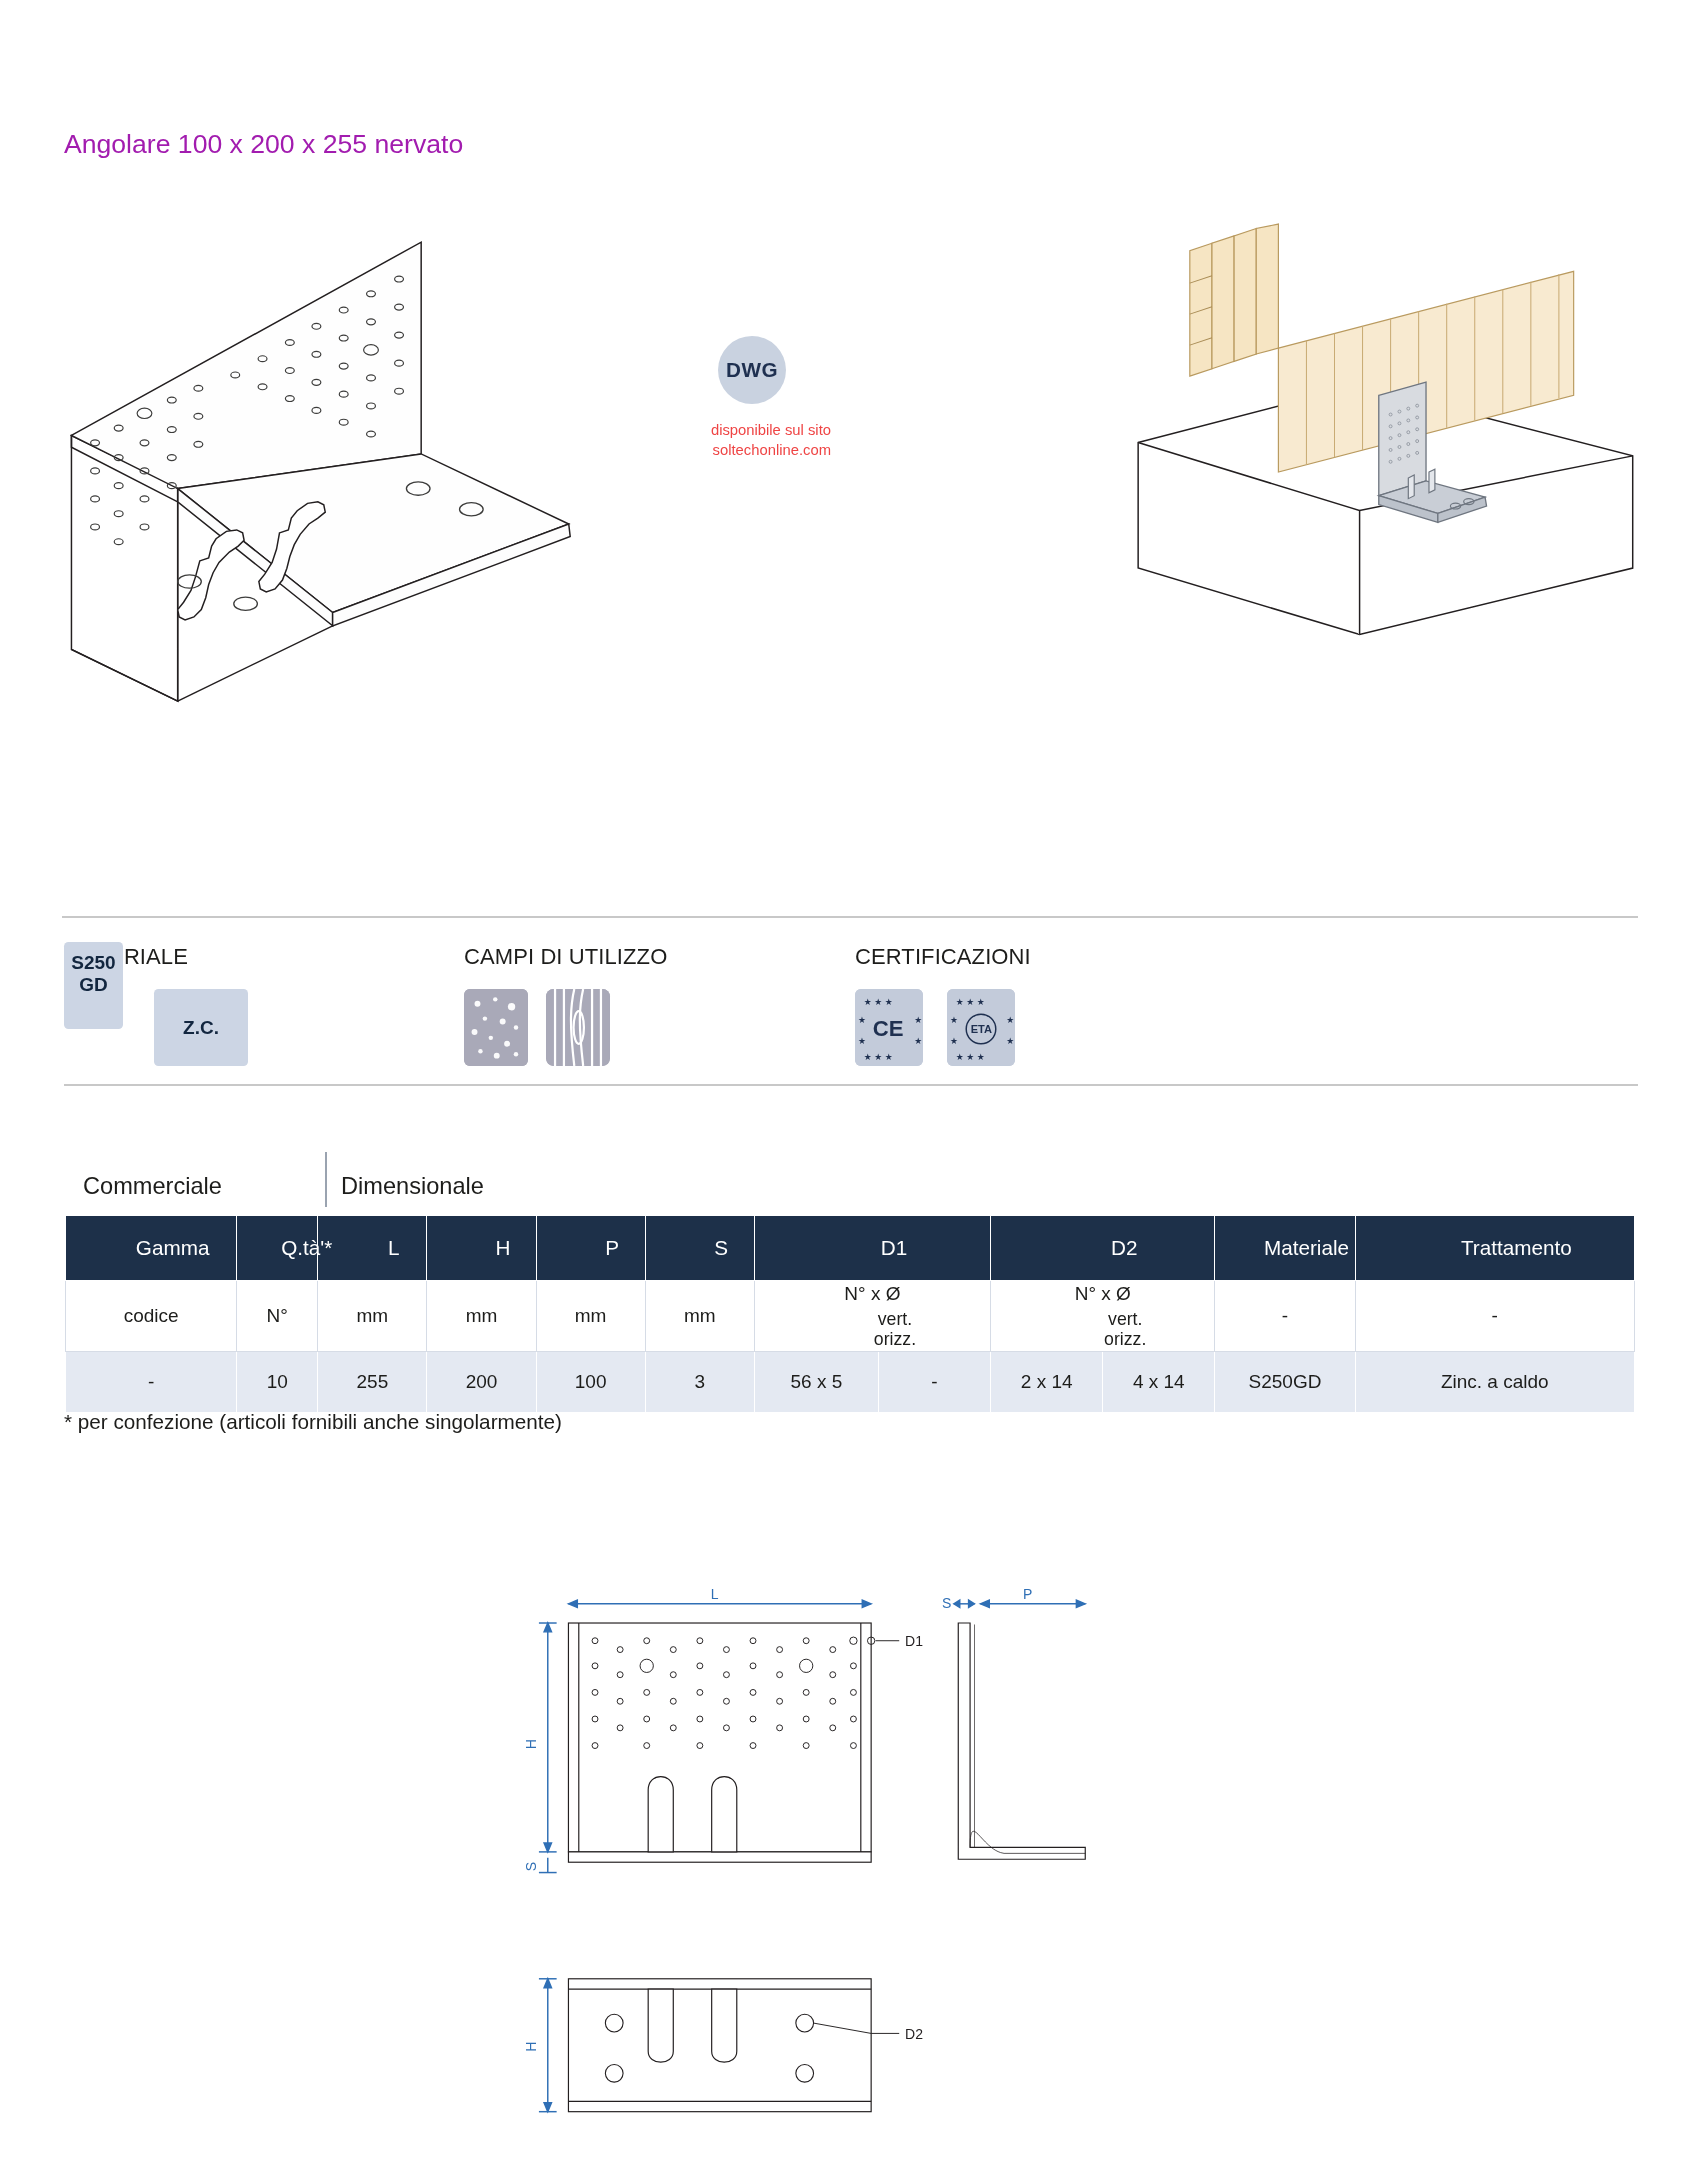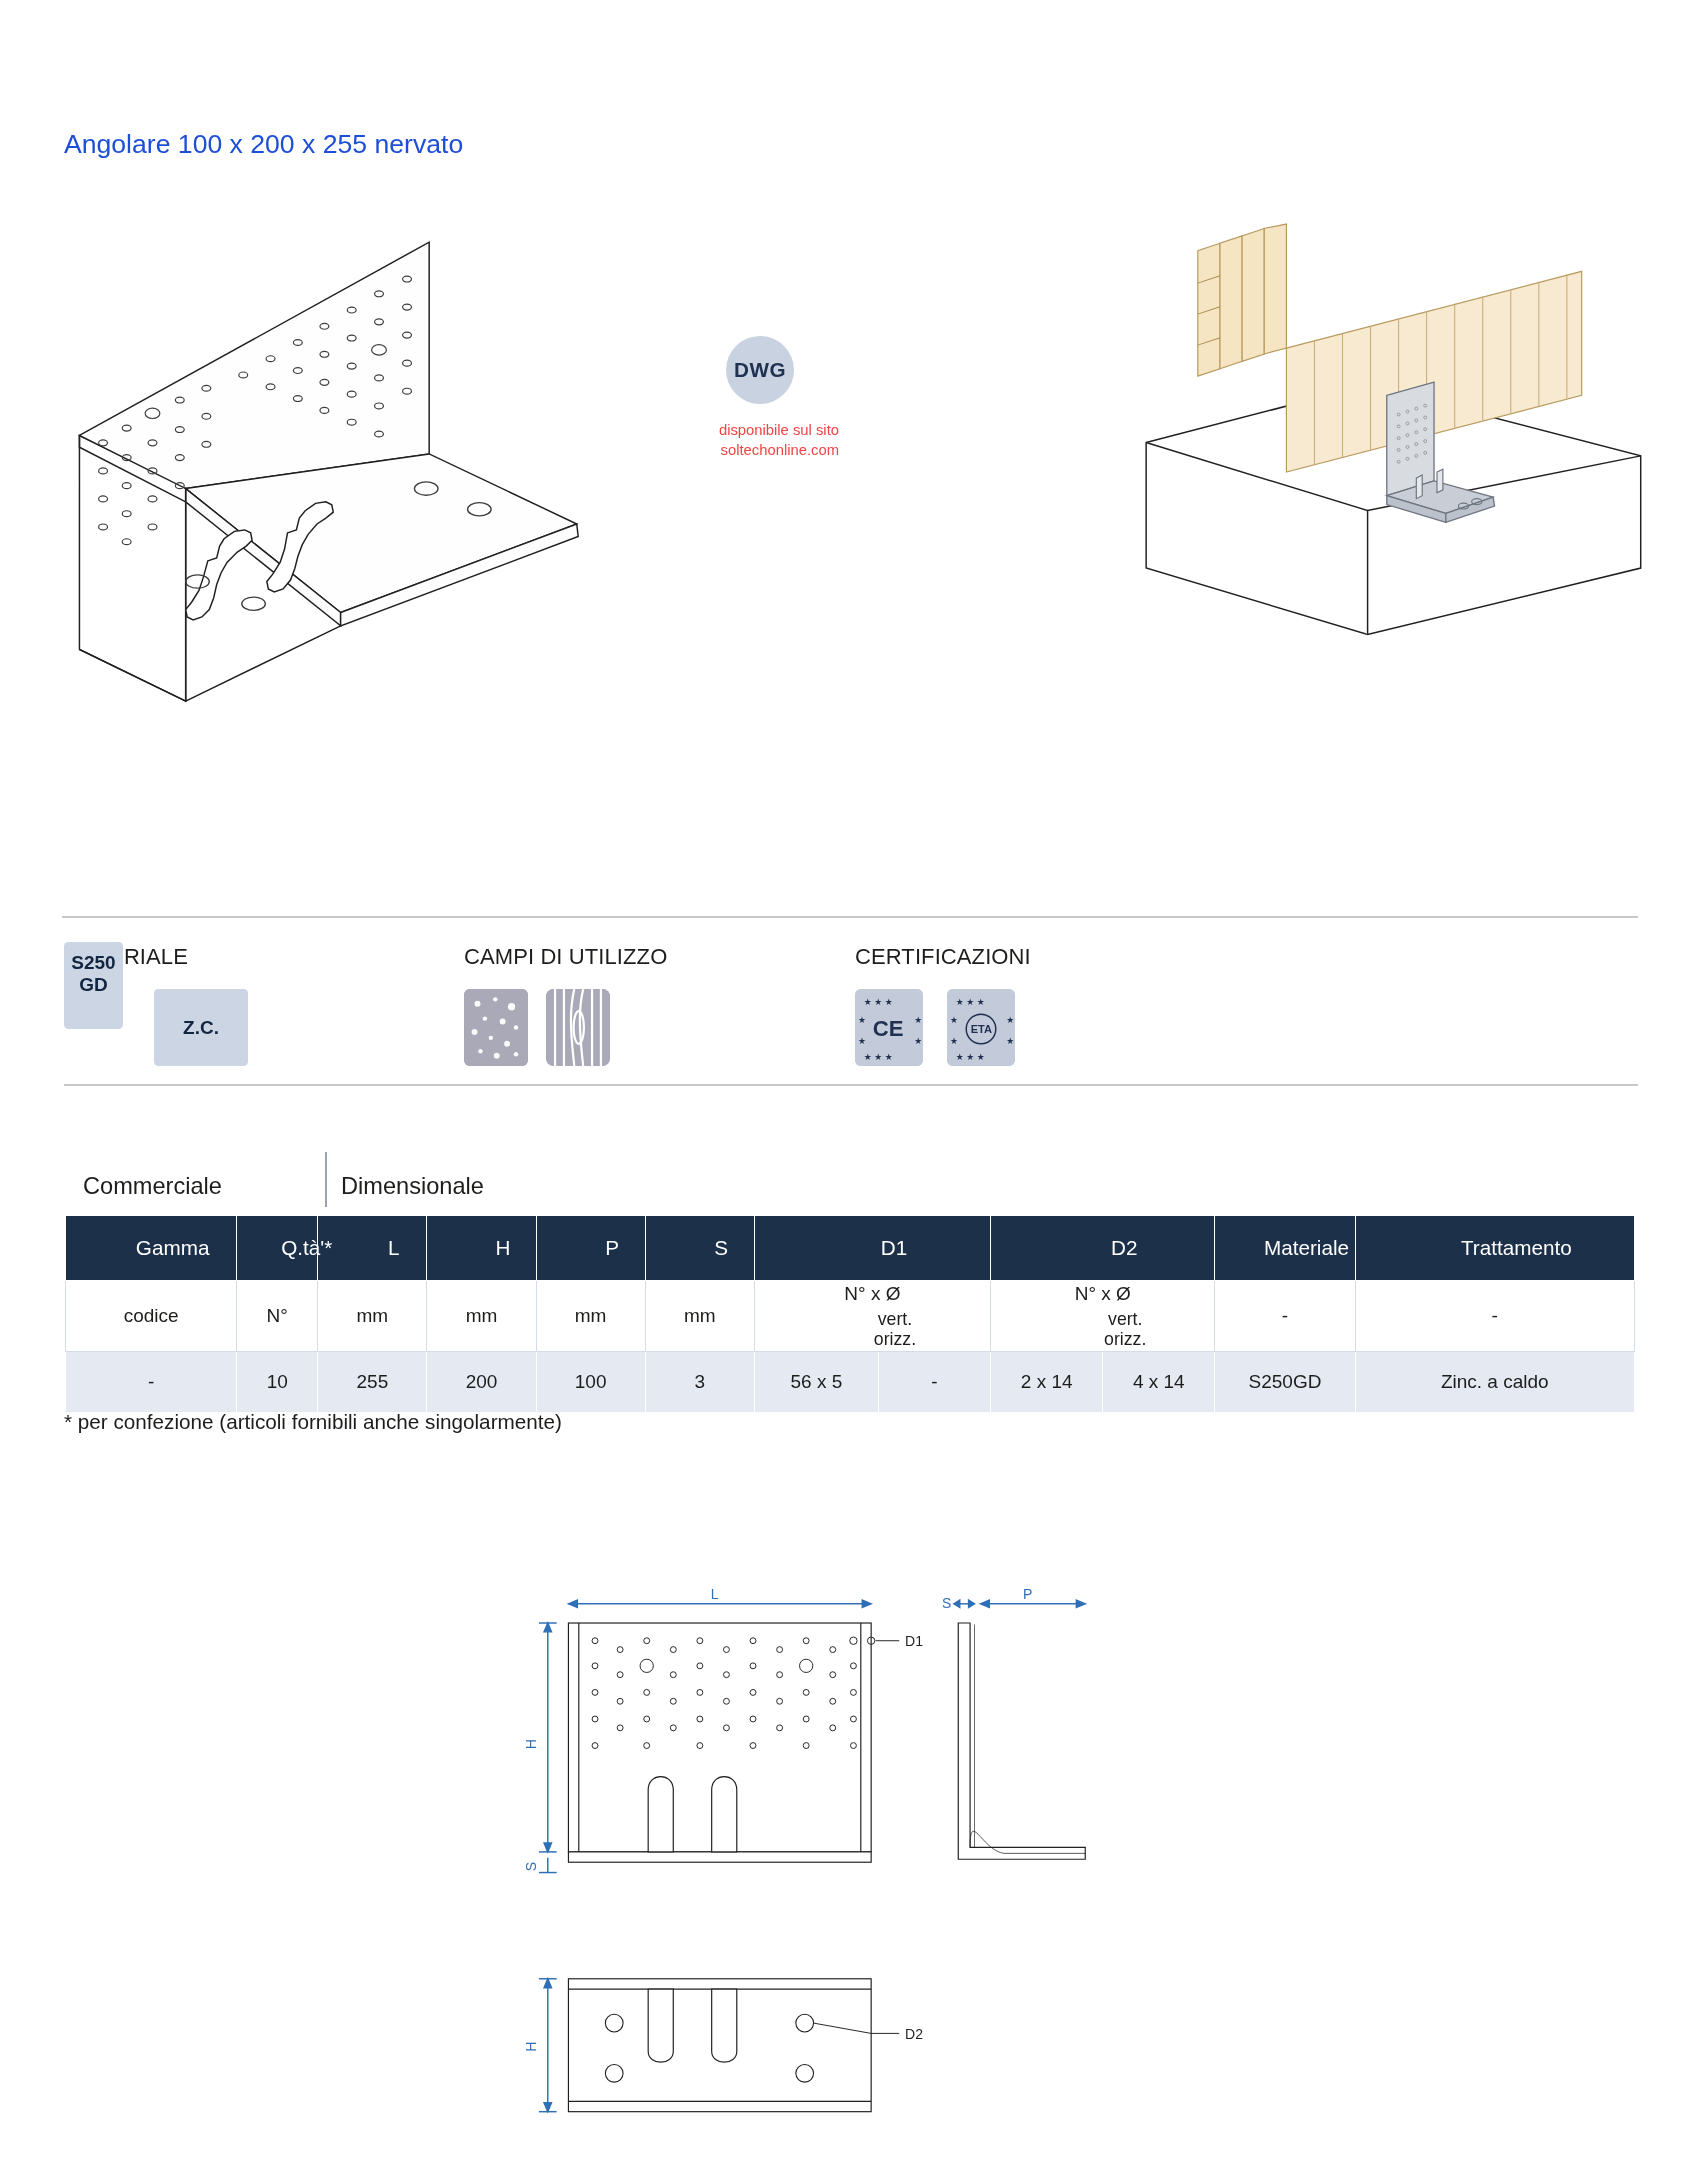--- a/index.html
+++ b/index.html
@@ -13,25 +13,25 @@
   .page { position:relative; width:1700px; height:2172px; }
 
   
   .title {
     position:absolute; left:62px; top:16.2px;
     font-size:53px; font-weight:bold; letter-spacing:-0.7px;
     color:#1d1d1b;
   }
   .subtitle {
     position:absolute; left:64px; top:129px;
-    font-size:26.6px; font-weight:400; color:#1d4ed8;
+    font-size:26.6px; font-weight:400; color:#a21caf;
   }
 
   
-  .illus { position:absolute; left:16px; top:199px; width:1504px; height:701px; }
+  .illus { position:absolute; left:8px; top:199px; width:1504px; height:701px; }
 
   .dwg-badge {
     position:absolute; left:710px; top:137px;
     width:68px; height:68px; border-radius:50%;
     background:#c9d2e0; color:#1f3050;
     display:flex; align-items:center; justify-content:center;
     font-size:20.7px; font-weight:bold; letter-spacing:0.4px;
   }
   .dwg-text {
     position:absolute; left:668px; top:222px; width:155px;

